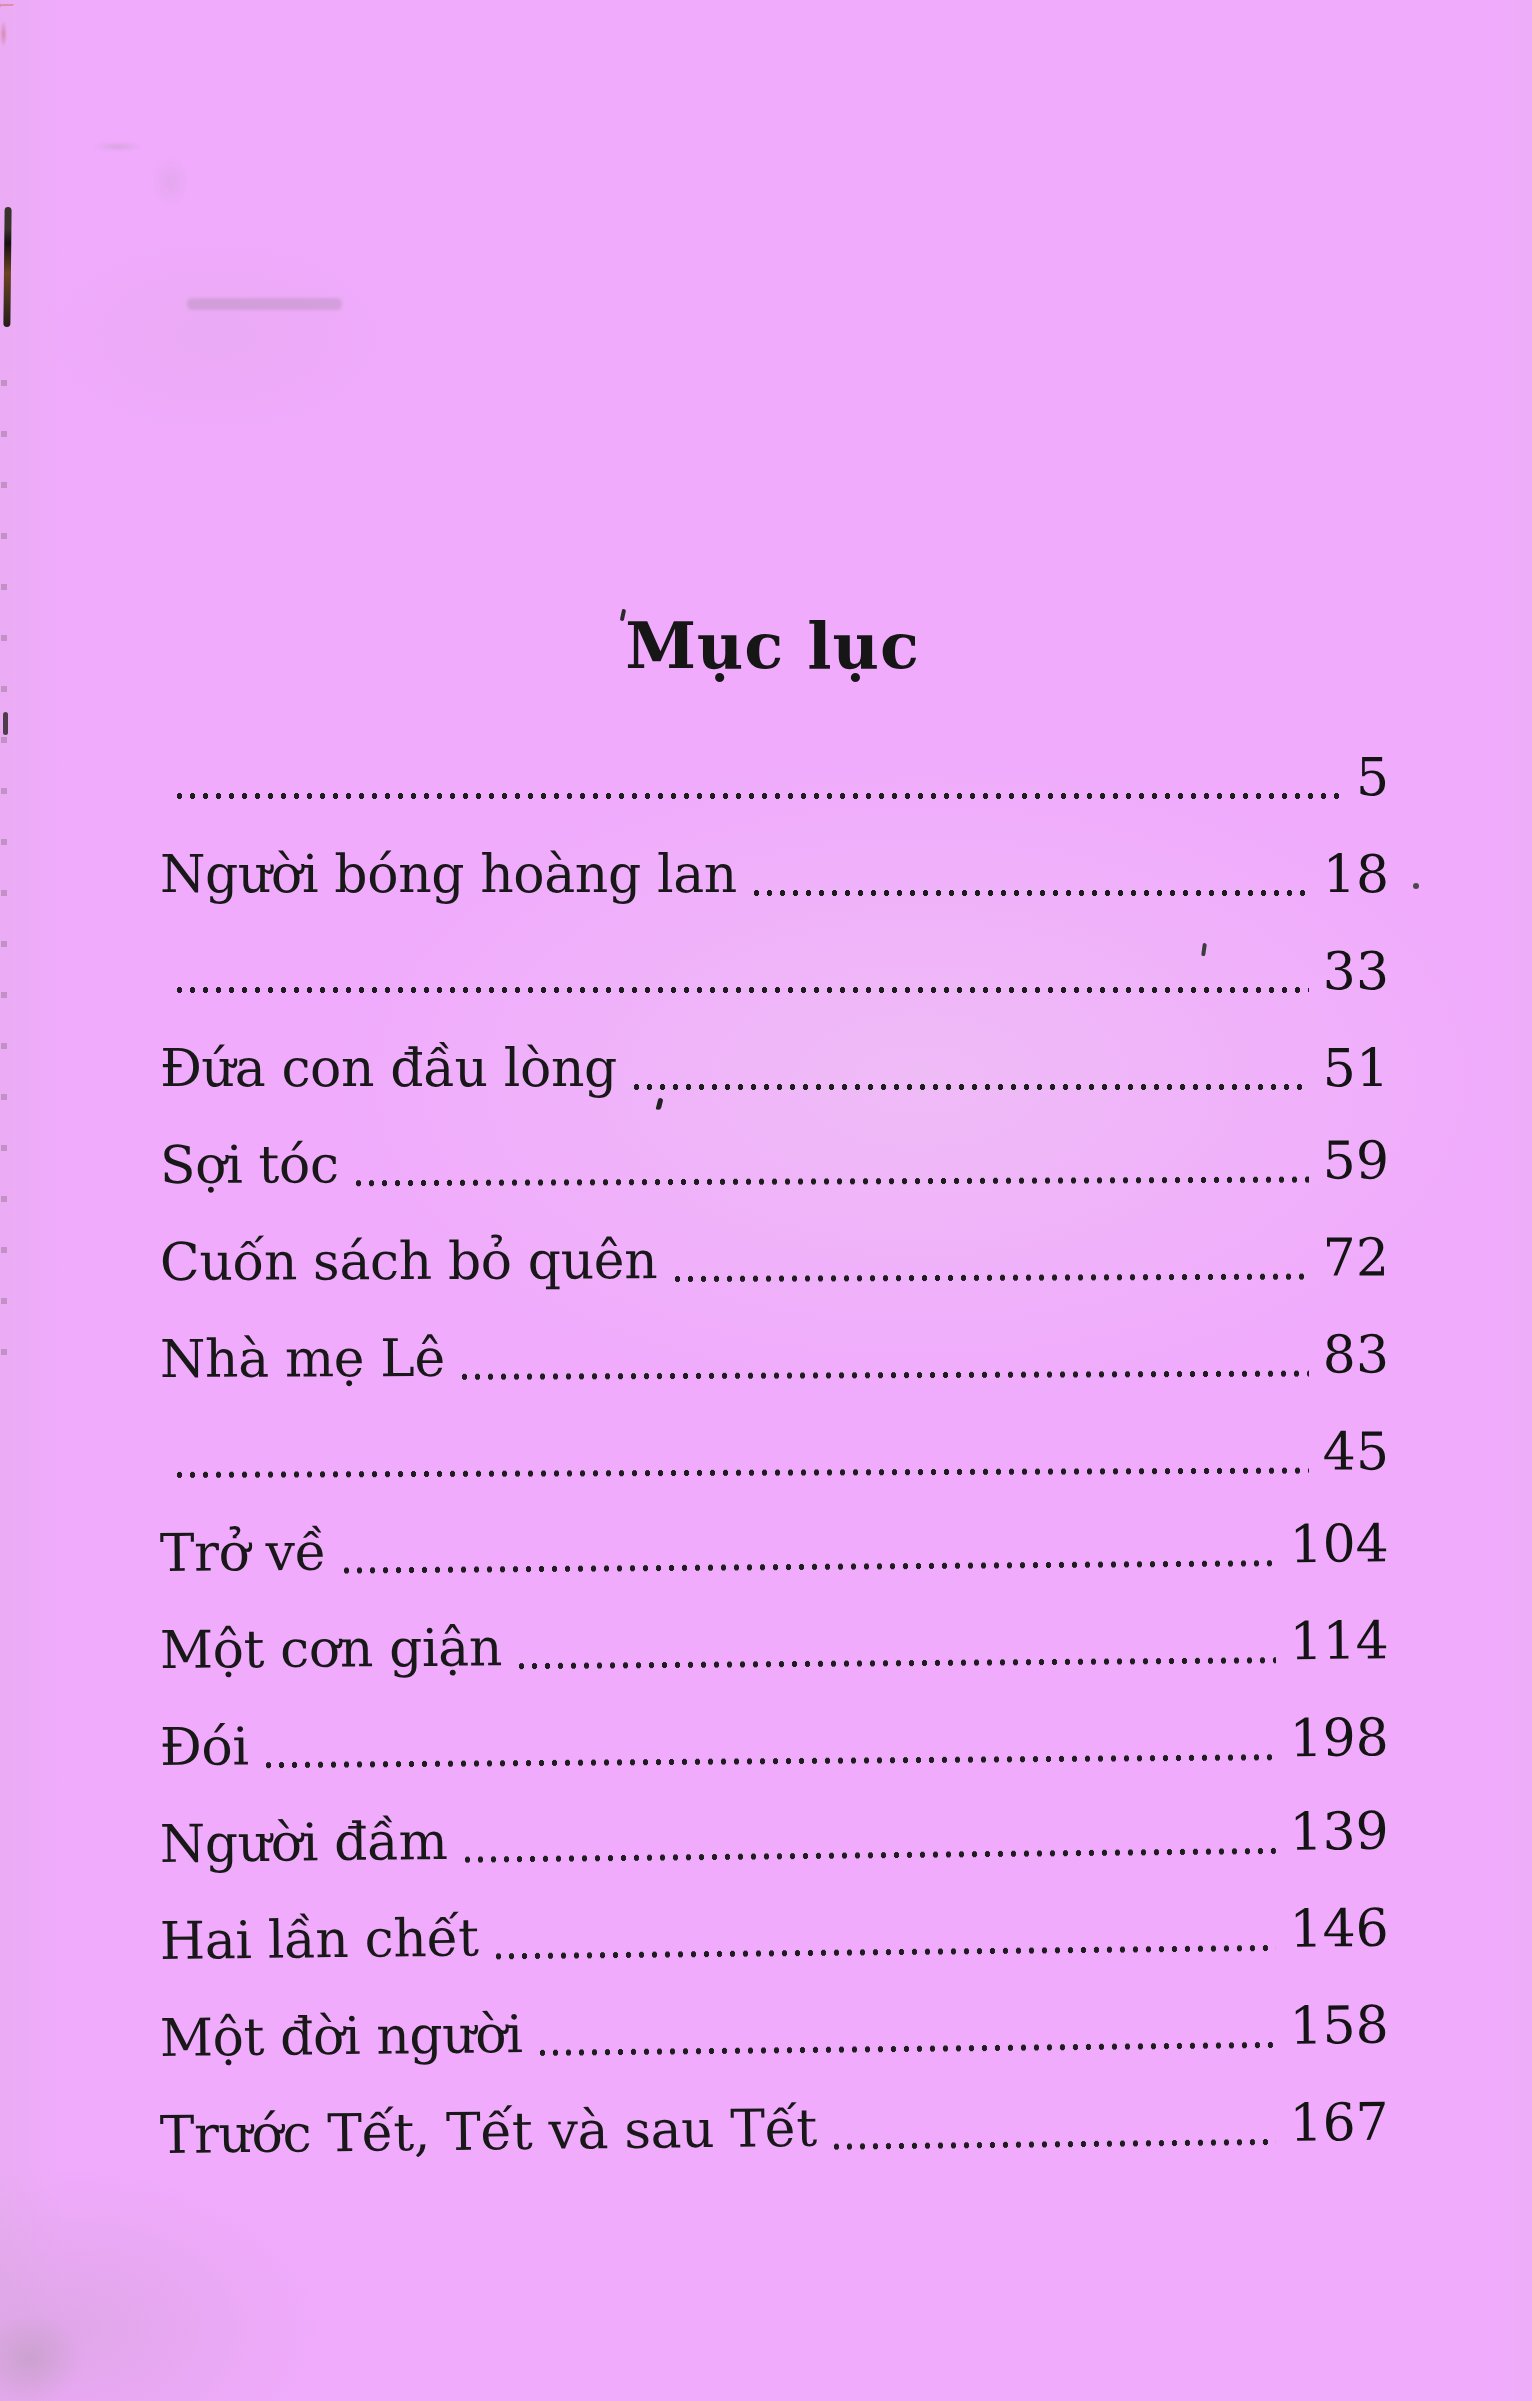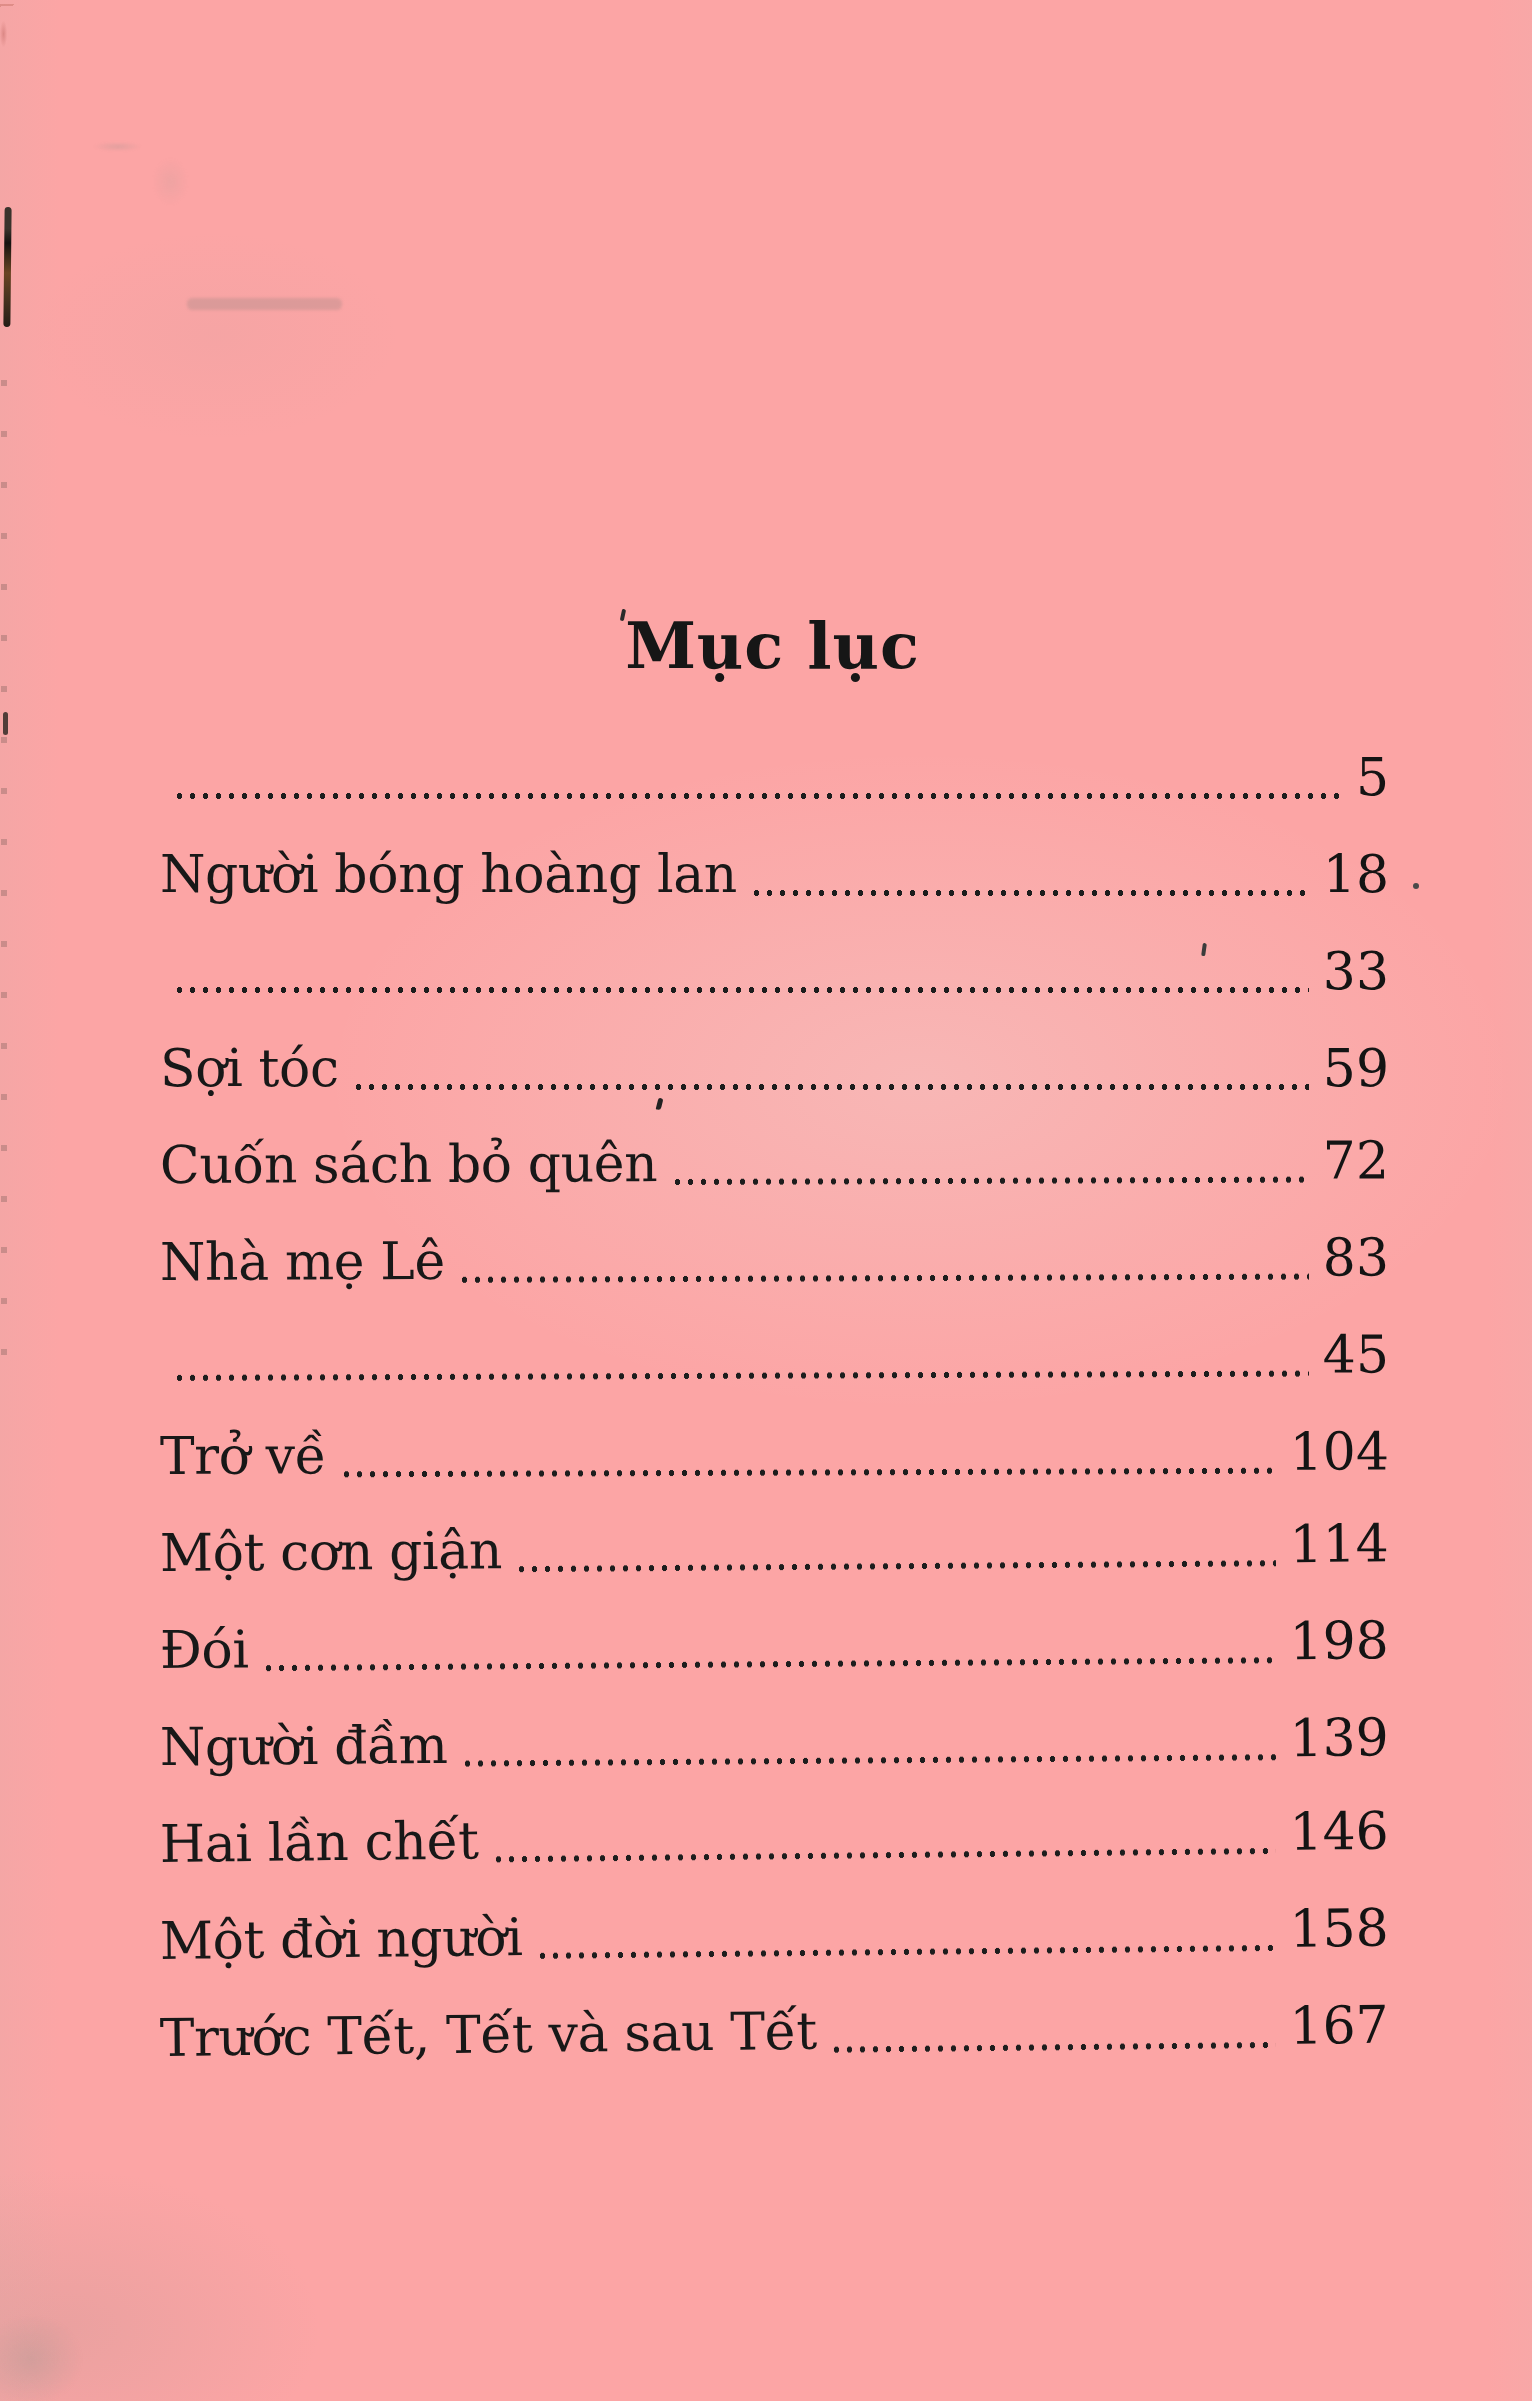--- a/index.html
+++ b/index.html
@@ -6,21 +6,21 @@
   html, body {
     margin: 0;
     padding: 0;
     background: #e8e8e6;
   }
   .page {
     position: relative;
     width: 1533px;
     height: 2401px;
     margin: 0 auto;
-    background: #fca5a5;
+    background: #f0abfc;
     overflow: hidden;
     font-family: "DejaVu Serif", "Liberation Serif", serif;
     color: #1b1b1b;
   }
   
   .paper-texture {
     position: absolute;
     inset: 0;
     pointer-events: none;
     background:
@@ -181,20 +181,25 @@
       <span class="toc-title-text">Người bóng hoàng lan</span>
       <span class="dot-leader"></span>
       <span class="toc-page-num">18</span>
     </div>
 
     <div class="toc-row">
       <span class="dot-leader"></span>
       <span class="toc-page-num">33</span>
     </div>
 
+    <div class="toc-row">
+      <span class="toc-title-text">Đứa con đầu lòng</span>
+      <span class="dot-leader"></span>
+      <span class="toc-page-num">51</span>
+    </div>
 
     <div class="toc-row">
       <span class="toc-title-text">Sợi tóc</span>
       <span class="dot-leader"></span>
       <span class="toc-page-num">59</span>
     </div>
 
     <div class="toc-row">
       <span class="toc-title-text">Cuốn sách bỏ quên</span>
       <span class="dot-leader"></span>

